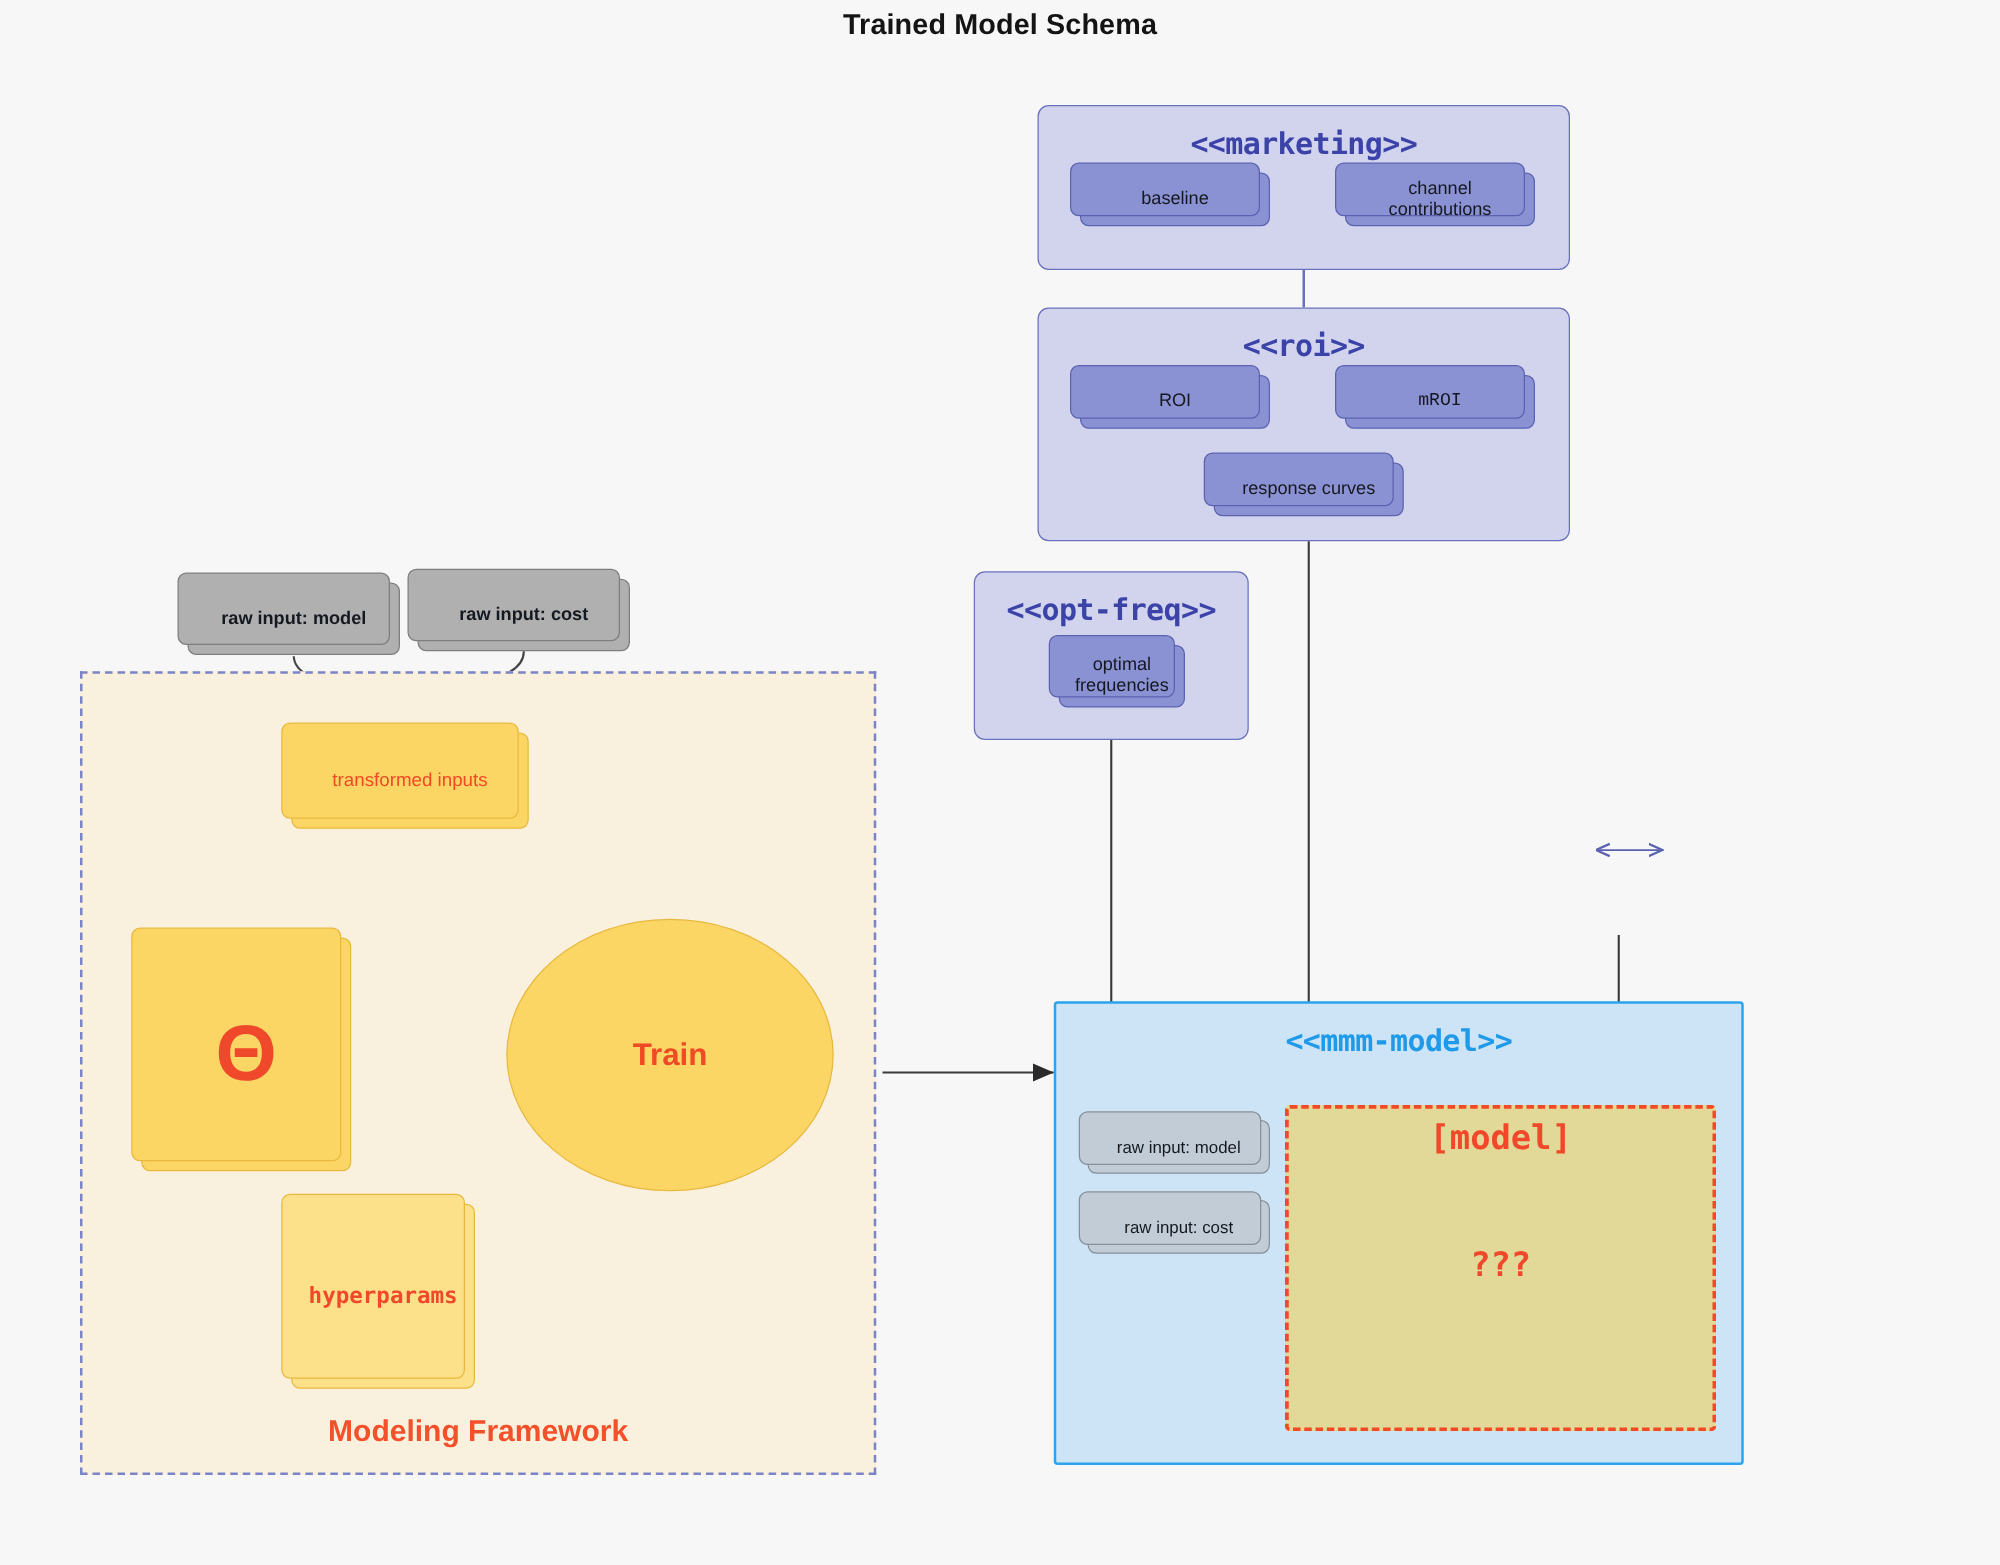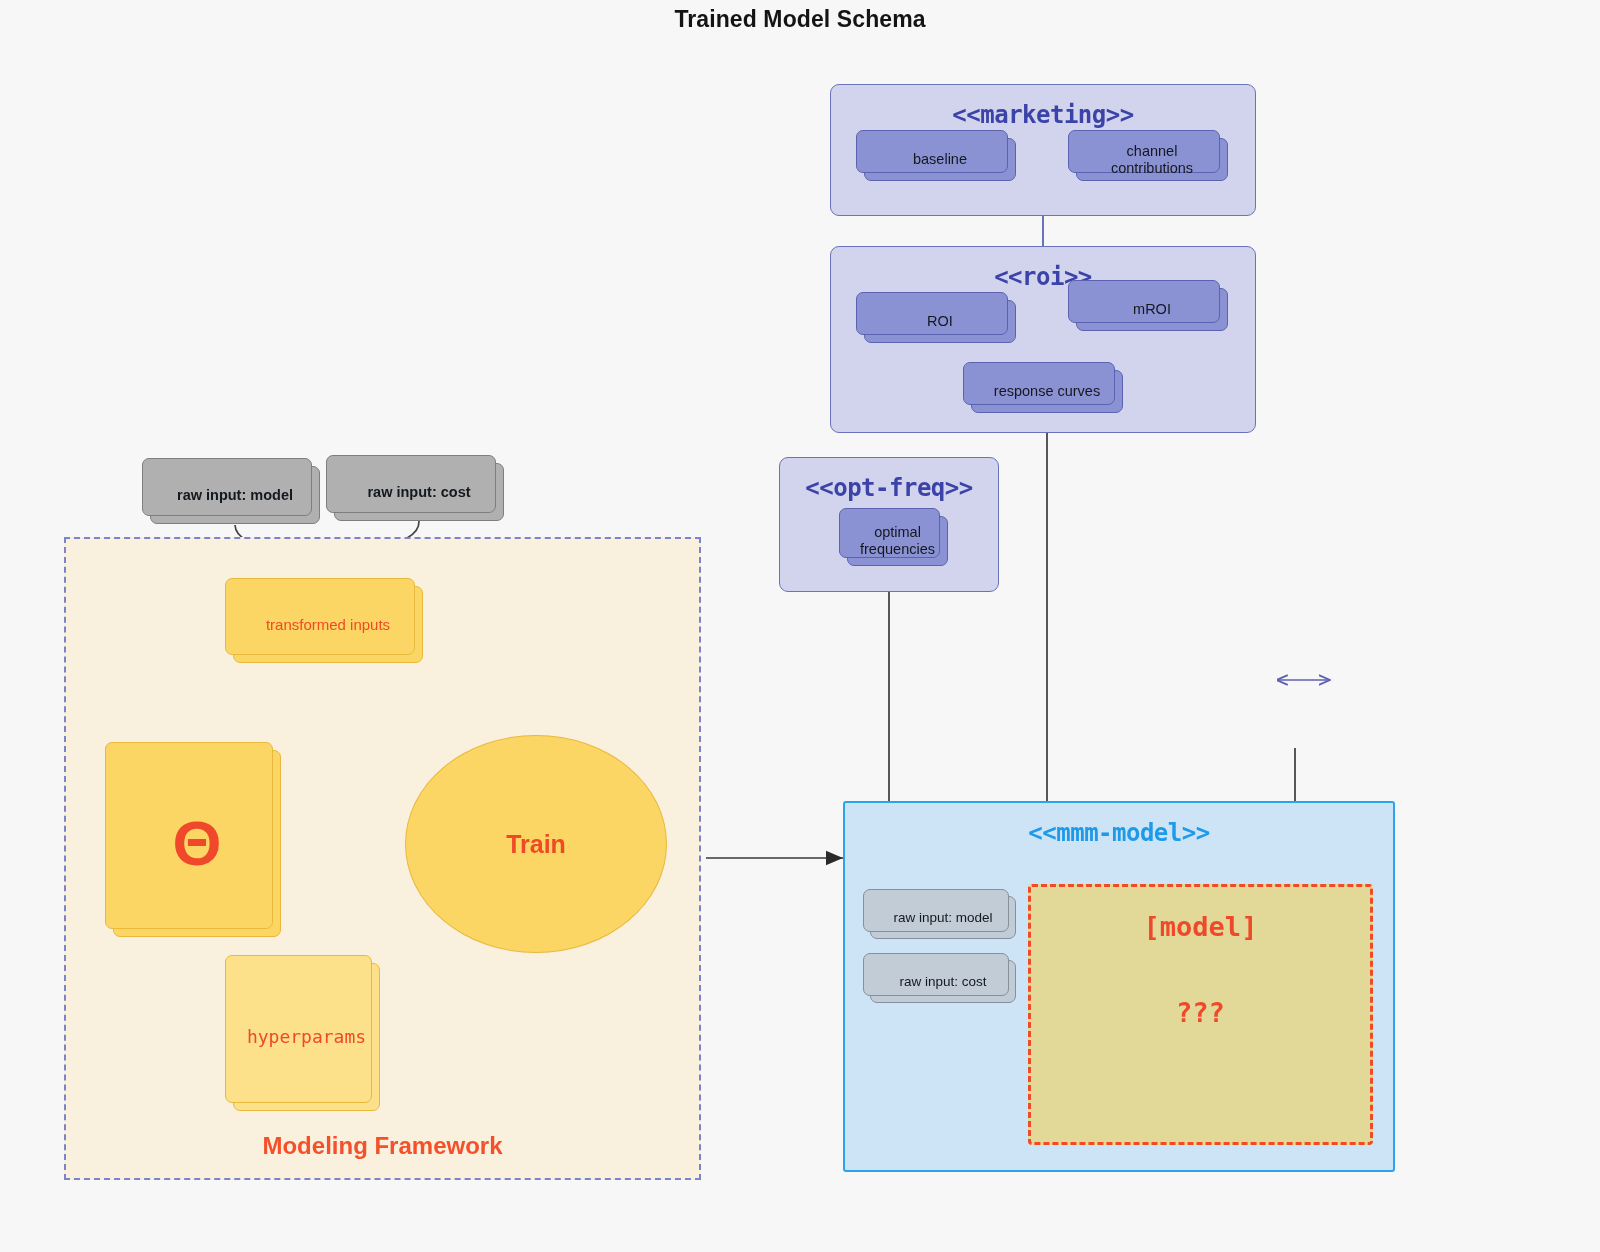--- a/index.html
+++ b/index.html
@@ -107,31 +107,31 @@
     font-size:25px;font-weight:bold;color:#ef4a26;
     z-index:4;
   }
 
   
   .theta-glyph{font-size:63px;font-weight:bold;color:#f0482a;line-height:1;}
 
   
   .mono-red{
     font-family:"DejaVu Sans Mono", monospace;
-    font-weight:normal;color:#f0482a;
+    font-weight:bold;color:#f0482a;
   }
 
   
   .model-box{
     position:absolute;box-sizing:border-box;
     background:#e2d898;border:3px dashed #f14a24;border-radius:4px;
     z-index:4;
   }
   .model-box .model-title{
-    position:absolute;left:0;top:24px;width:100%;text-align:center;
+    position:absolute;left:0;top:8px;width:100%;text-align:center;
     font-family:"DejaVu Sans Mono", monospace;font-weight:bold;
     font-size:27px;color:#f0482a;
   }
   .model-box .model-q{
     position:absolute;left:0;top:110px;width:100%;text-align:center;
     font-family:"DejaVu Sans Mono", monospace;font-weight:bold;
     font-size:27px;color:#f0482a;
   }
 </style>
 </head>
@@ -192,21 +192,21 @@
       <div class="lbl">channel contributions</div>
     </div>
   </div>
 
   <div class="package" style="left:830px;top:246px;width:426px;height:187px;">
     <div class="pkg-title">&lt;&lt;roi&gt;&gt;</div>
     <div class="node card-purple" style="left:33px;top:53px;width:152px;height:43px;">
       <div class="stack1" style="left:-9px;top:-9px;width:152px;height:43px;"></div>
       <div class="lbl">ROI</div>
     </div>
-    <div class="node card-purple" style="left:245px;top:41px;width:152px;height:43px;">
+    <div class="node card-purple" style="left:245px;top:53px;width:152px;height:43px;font-family:Liberation Mono, monospace;">
       <div class="stack1" style="left:-9px;top:-9px;width:152px;height:43px;"></div>
       <div class="lbl">mROI</div>
     </div>
     <div class="node card-purple" style="left:140px;top:123px;width:152px;height:43px;">
       <div class="stack1" style="left:-9px;top:-9px;width:152px;height:43px;"></div>
       <div class="lbl">response curves</div>
     </div>
   </div>
 
   <div class="package" style="left:779px;top:457px;width:220px;height:135px;">

